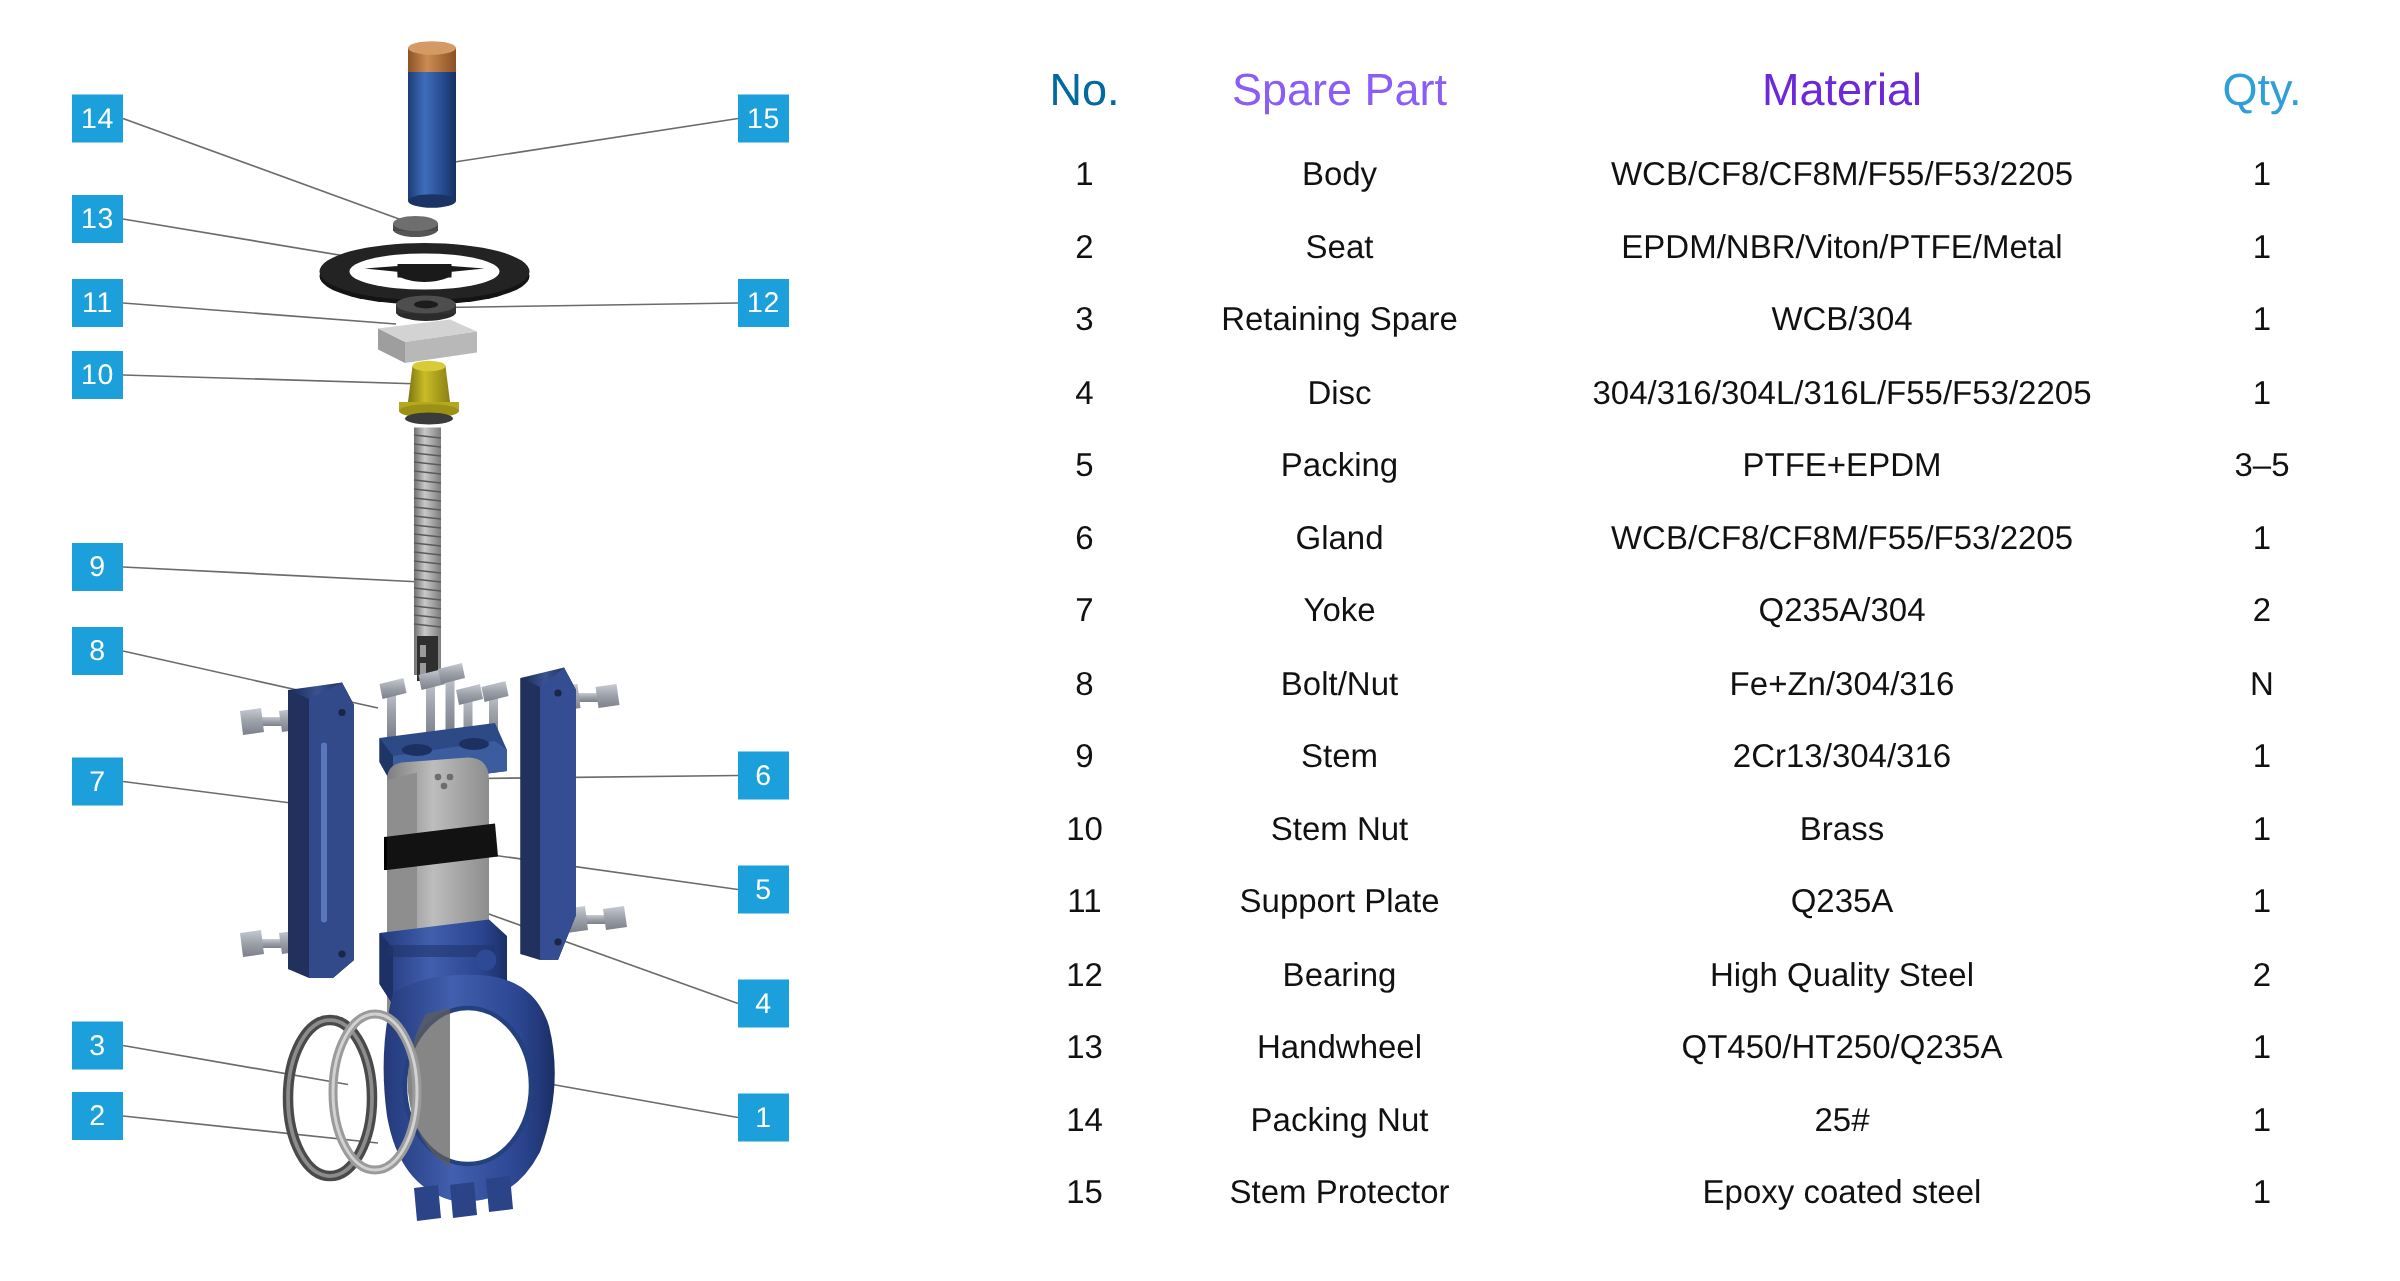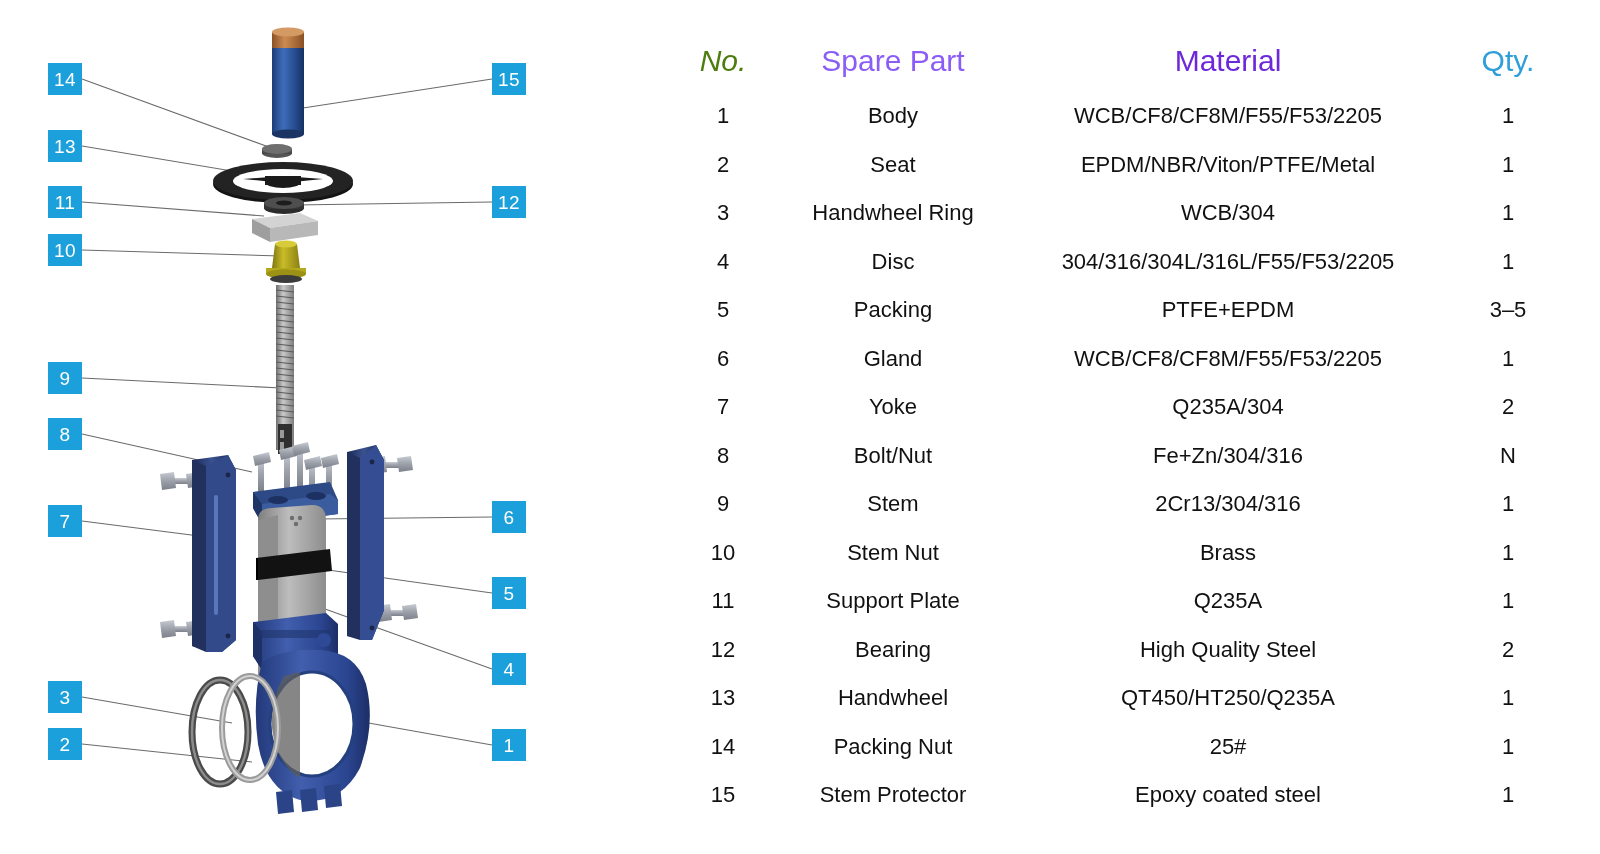--- a/index.html
+++ b/index.html
@@ -345,42 +345,42 @@
   <div id="table-wrap">
     <table class="parts" style="position:absolute;left:18px;top:44px;">
       <colgroup>
         <col class="c-no">
           <col class="c-part">
           <col class="c-mat">
           <col class="c-qty">
       </colgroup>
       <thead>
         <tr>
-          <th style="color:#4d7c0f;font-style:italic;">No.</th>
+          <th style="color:#0369a1;">No.</th>
           <th style="color:#8b5cf6;">Spare Part</th>
           <th style="color:#6d28d9;">Material</th>
           <th style="color:#2E9FD9;margin-top:32px;">Qty.</th>
         </tr>
       </thead>
       <tbody>
         <tr>
           <td>1</td>
           <td>Body</td>
           <td>WCB/CF8/CF8M/F55/F53/2205</td>
           <td>1</td>
         </tr>
         <tr>
           <td>2</td>
           <td>Seat</td>
           <td>EPDM/NBR/Viton/PTFE/Metal</td>
           <td>1</td>
         </tr>
         <tr>
           <td>3</td>
-          <td>Handwheel Ring</td>
+          <td>Retaining Spare</td>
           <td>WCB/304</td>
           <td>1</td>
         </tr>
         <tr>
           <td>4</td>
           <td>Disc</td>
           <td>304/316/304L/316L/F55/F53/2205</td>
           <td>1</td>
         </tr>
         <tr>

